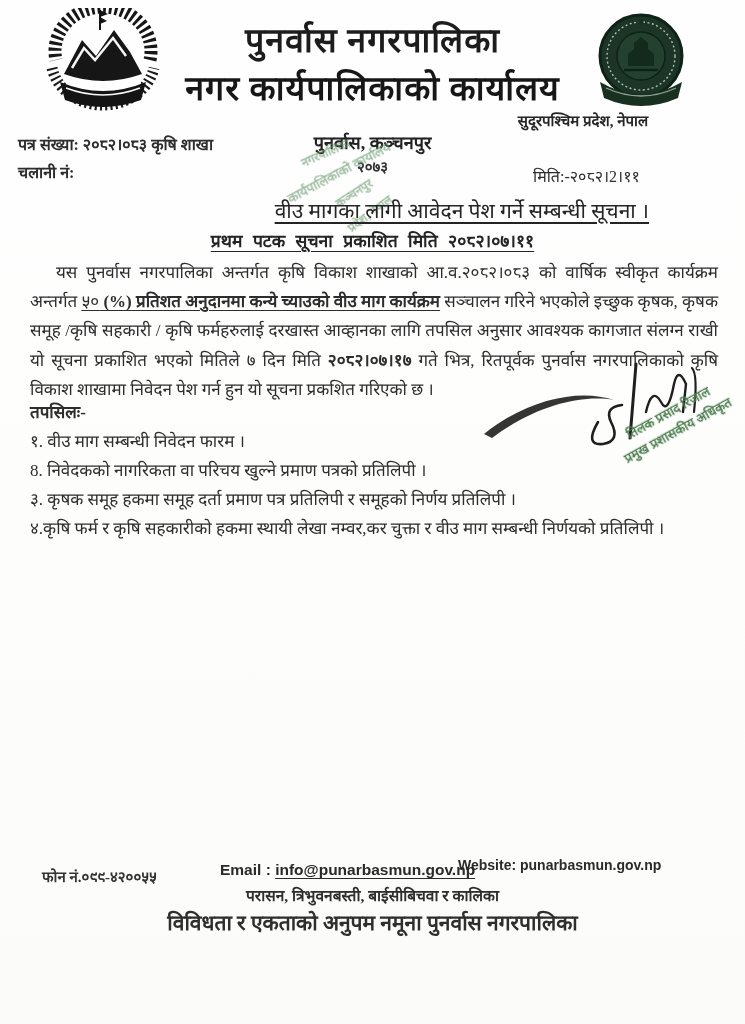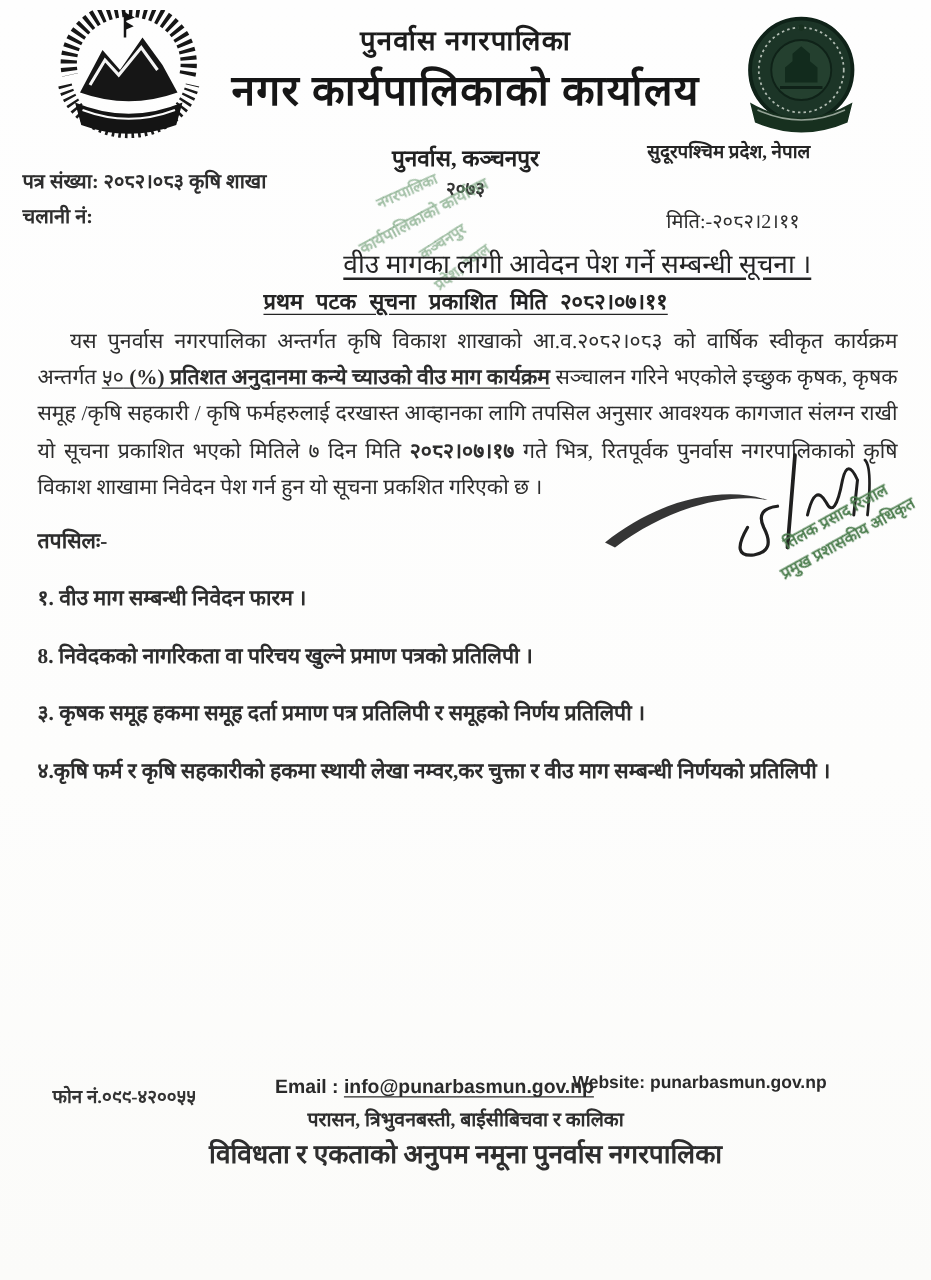--- a/index.html
+++ b/index.html
@@ -15,21 +15,21 @@
   }
 
   
   .emblem-left { position: absolute; left: 42px; top: 8px; width: 122px; height: 110px; }
   .emblem-right { position: absolute; left: 584px; top: 12px; width: 114px; height: 104px; }
 
   .head-center {
     position: absolute; left: 140px; top: 16px; width: 465px;
     text-align: center;
   }
-  .org-name   { font-size: 22px; font-weight: bold; color: #1c1c1c; letter-spacing: 1px; }
+  .org-name   { font-size: 34px; font-weight: bold; color: #1c1c1c; letter-spacing: 1px; }
   .office-name{ font-size: 34px; font-weight: bold; color: #161616; margin-top: 2px; letter-spacing: 1px; }
   .place-line { font-size: 18px; font-weight: bold; color: #222; margin-top: 20px; }
   .year-line  { font-size: 15px; font-weight: bold; color: #333; margin-top: 2px; }
 
   .province-line {
     position: absolute; left: 488px; top: 110px; width: 190px;
     font-size: 15px; font-weight: bold; color: #252525; text-align: center;
   }
 
   
@@ -80,23 +80,23 @@
   .sig-strokes { position: absolute; left: 0; top: 0; width: 250px; height: 110px; }
   .sig-stamp {
     position: absolute; left: 120px; top: 52px; width: 150px;
     transform: rotate(-29deg);
     color: #4c7d4e; font-weight: bold; text-align: center;
     font-size: 13px; line-height: 1.5;
     filter: blur(0.2px);
   }
 
   
-  .tapasil { position: absolute; left: 30px; top: 420px; width: 690px; }
+  .tapasil { position: absolute; left: 30px; top: 400px; width: 690px; }
   .tapasil-label { font-size: 17px; font-weight: bold; color: #2d2d2d; }
-  .tapasil-item { font-size: 17px; color: #2d2d2d; margin-top: 23px; font-weight: bold; }
+  .tapasil-item { font-size: 17px; color: #2d2d2d; margin-top: 6px; }
 
   
   .footer-phone {
     position: absolute; left: 42px; top: 866px;
     font-size: 15px; font-weight: bold; color: #333;
   }
   .footer-email {
     position: absolute; left: 220px; top: 861px;
     font-family: "Liberation Sans", sans-serif;
     font-size: 15.5px; font-weight: bold; color: #2a2a2a;

